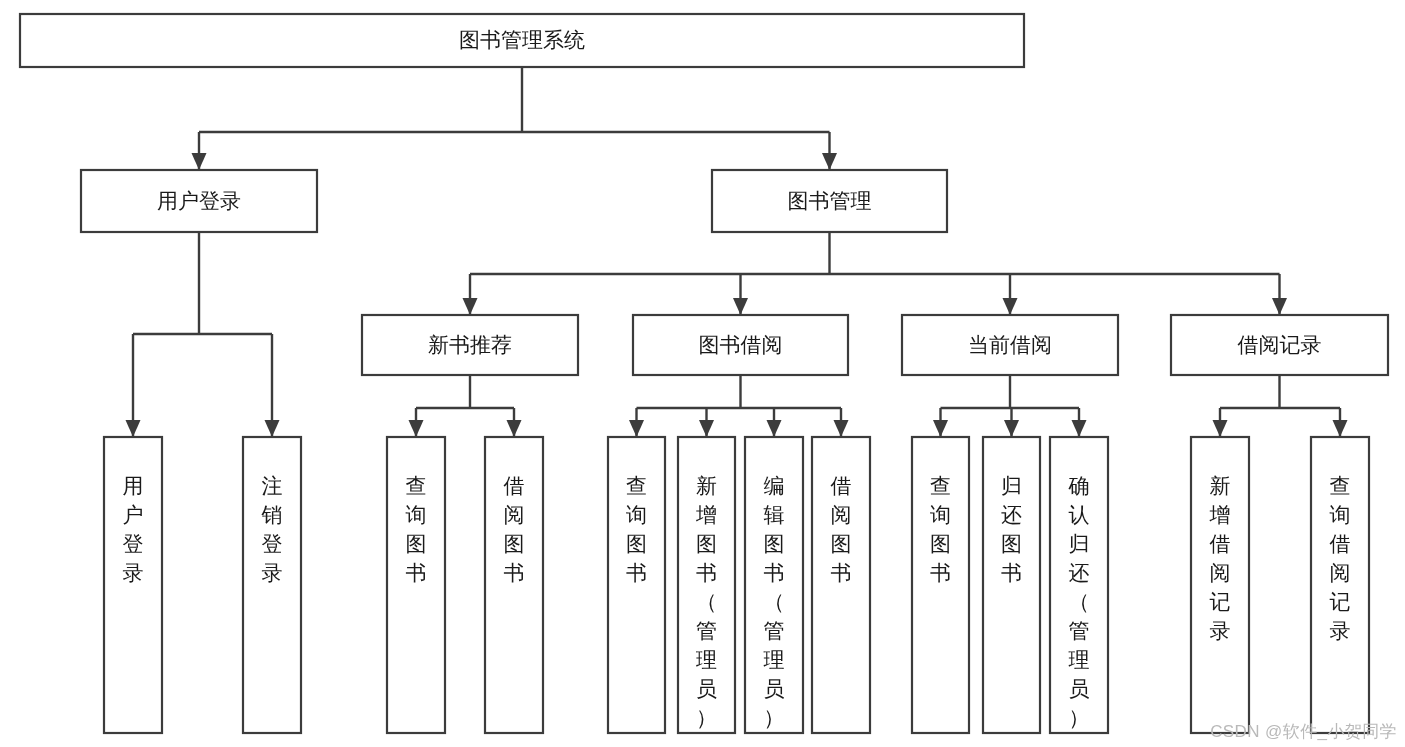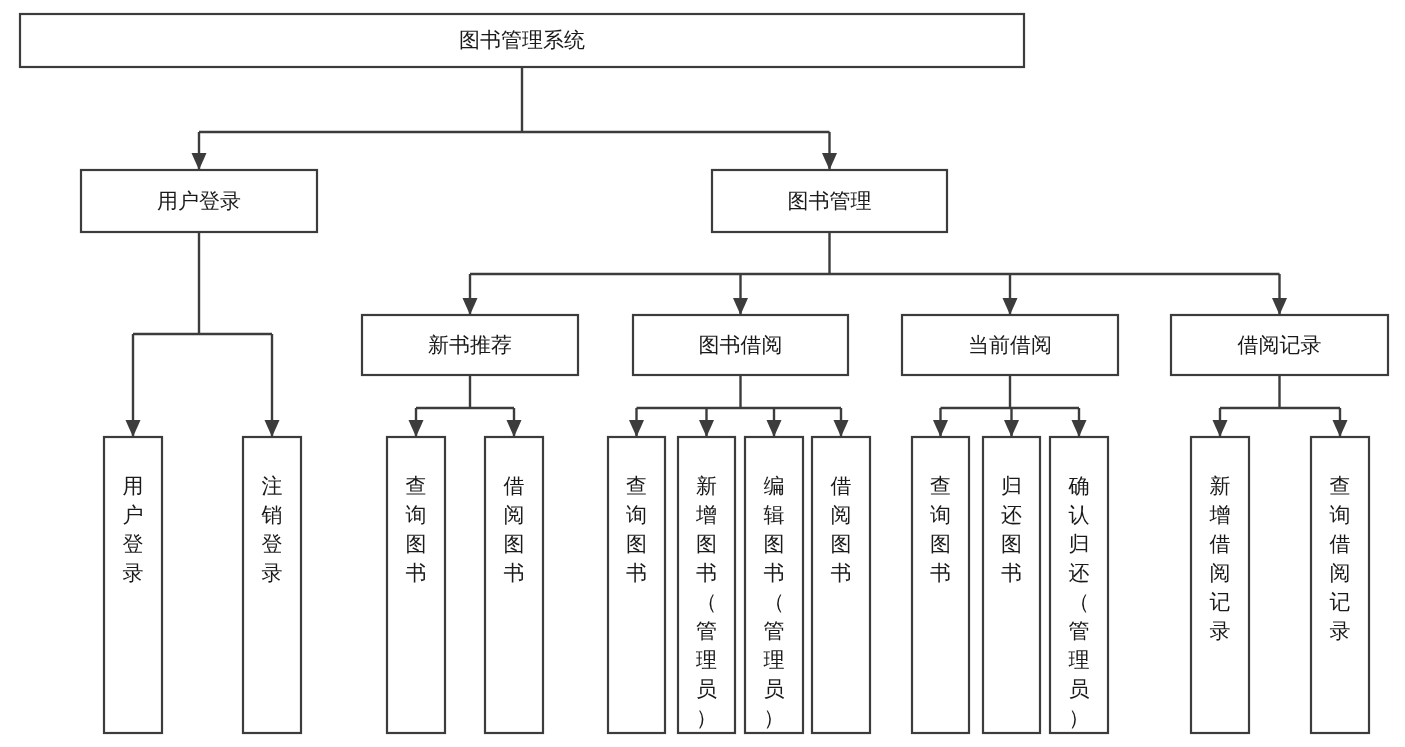--- a/index.html
+++ b/index.html
@@ -202,13 +202,14 @@
         <g>
           <rect x="1191" y="437" width="58" height="296" class="node-box"></rect>
           <text x="1220" y="493" class="node-label-v"><tspan x="1220" dy="0">新</tspan><tspan x="1220" dy="29">增</tspan><tspan x="1220" dy="29">借</tspan><tspan x="1220" dy="29">阅</tspan><tspan x="1220" dy="29">记</tspan><tspan x="1220" dy="29">录</tspan></text>
         </g>
         <g>
           <rect x="1311" y="437" width="58" height="296" class="node-box"></rect>
           <text x="1340" y="493" class="node-label-v"><tspan x="1340" dy="0">查</tspan><tspan x="1340" dy="29">询</tspan><tspan x="1340" dy="29">借</tspan><tspan x="1340" dy="29">阅</tspan><tspan x="1340" dy="29">记</tspan><tspan x="1340" dy="29">录</tspan></text>
         </g>
       </g>
     </svg>
+  <div class="watermark-text">CSDN @软件_小贺同学</div>
 </div>
 
 </body></html>

